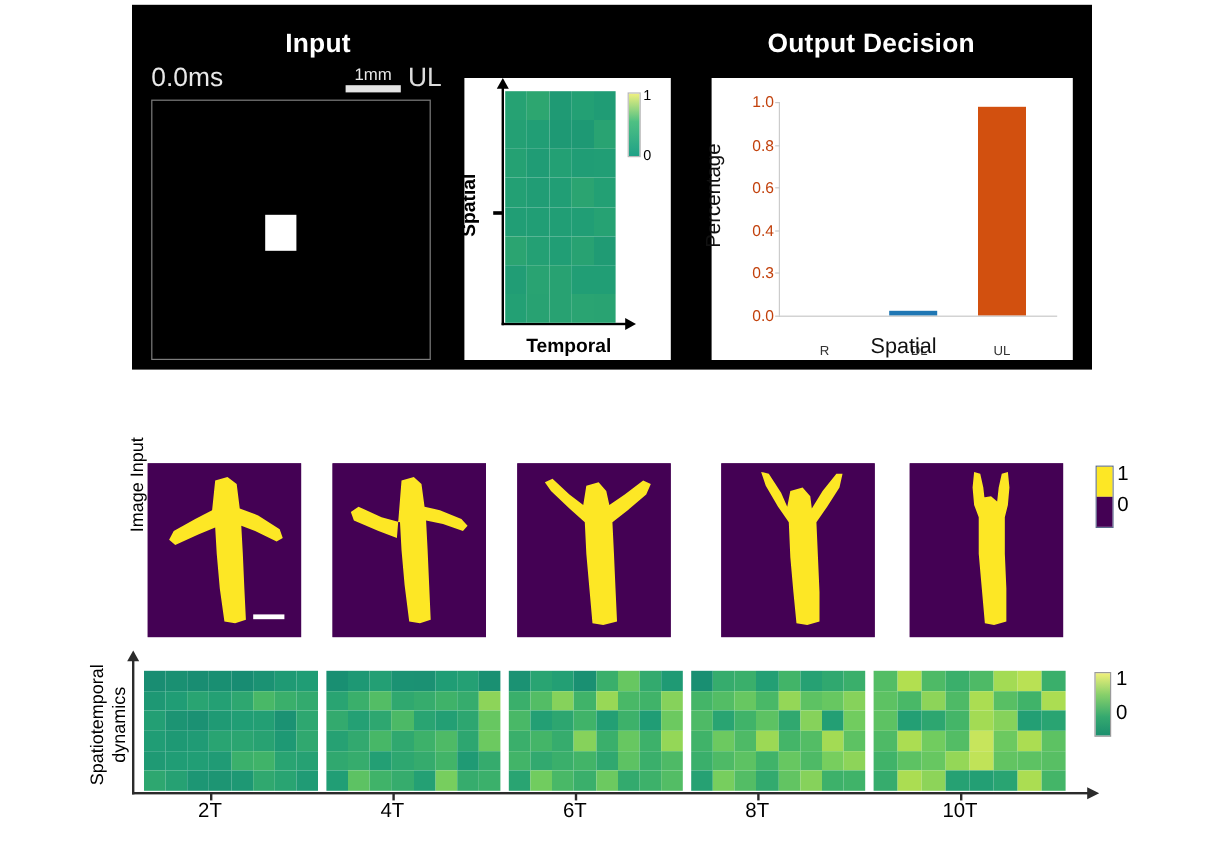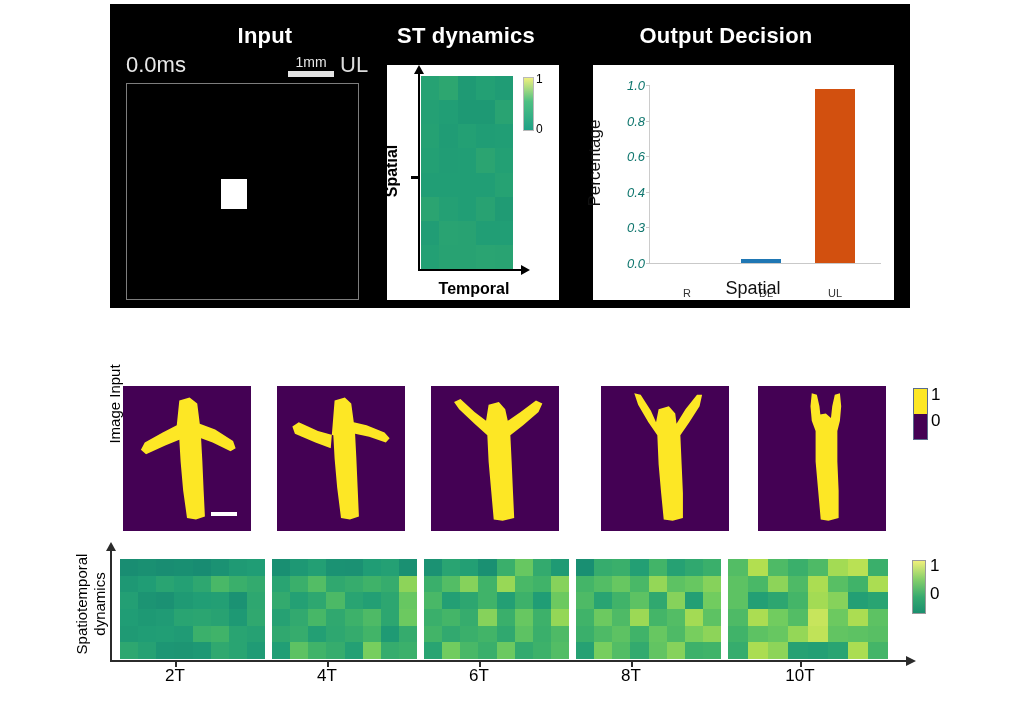--- a/index.html
+++ b/index.html
@@ -151,23 +151,22 @@
     position: absolute; left: 56px; top: 20px;
     width: 222px; height: 178px;
     border-left: 1px solid #cccccc;
   }
   #out-baseline {
     position: absolute; left: 56px; top: 198px;
     width: 232px; height: 1px; background: #c9c9c9;
   }
   .ytick-label {
     position: absolute; right: 100%; margin-right: 5px;
-    font-size: 13px; color: #0f766e; white-space: nowrap;
+    font-size: 13px; color: #c2410c; white-space: nowrap;
     transform: translateY(-50%);
-    font-style: italic;
   }
   .ytick-mark {
     position: absolute; left: -4px; width: 4px; height: 1px; background: #c9c9c9;
   }
   .bar {
     position: absolute; bottom: 0;
   }
   .xtick-label {
     position: absolute; top: 202px;
     font-size: 11px; color: #333;
@@ -260,21 +259,20 @@
   #st-cbar2-lo { position: absolute; left: 930px; top: 584px; font-size: 17px; color: #000; }
 </style>
 </head>
 <body>
 
 <div id="root">
 
   <div id="top-panel">
 
     <div class="panel-title" id="title-input">Input</div>
-    <div class="panel-title" id="title-st">ST dynamics</div>
     <div class="panel-title" id="title-output">Output Decision</div>
 
     <div id="input-wrap">
       <div id="input-time">0.0ms</div>
       <div id="scalebar-group">
         <span id="scalebar-label">1mm</span>
         <div id="scalebar-line"></div>
       </div>
       <div id="input-class">UL</div>
       <div id="input-frame">

